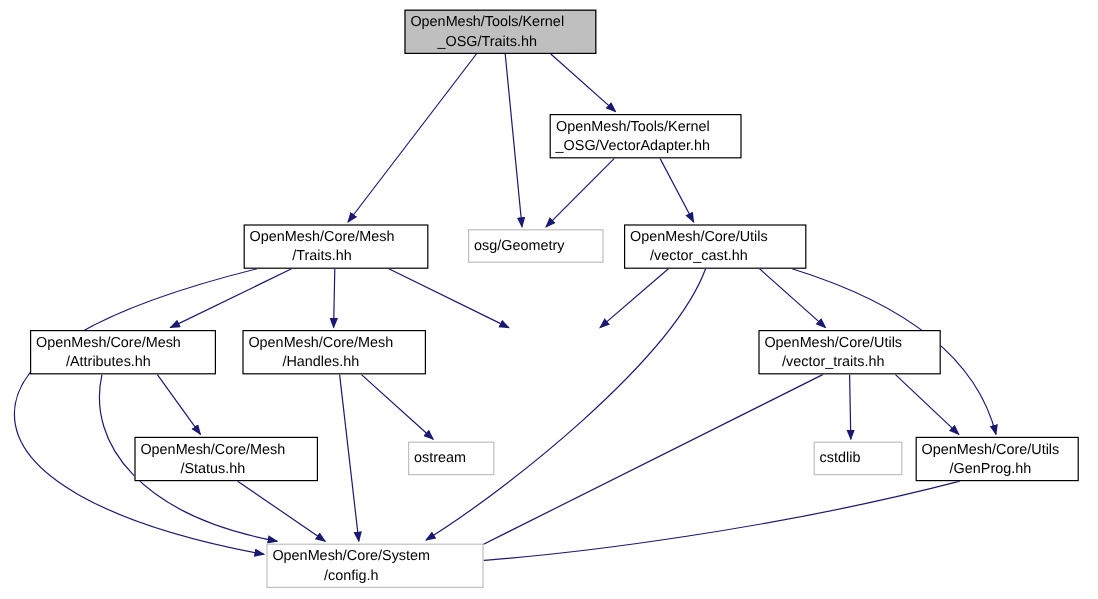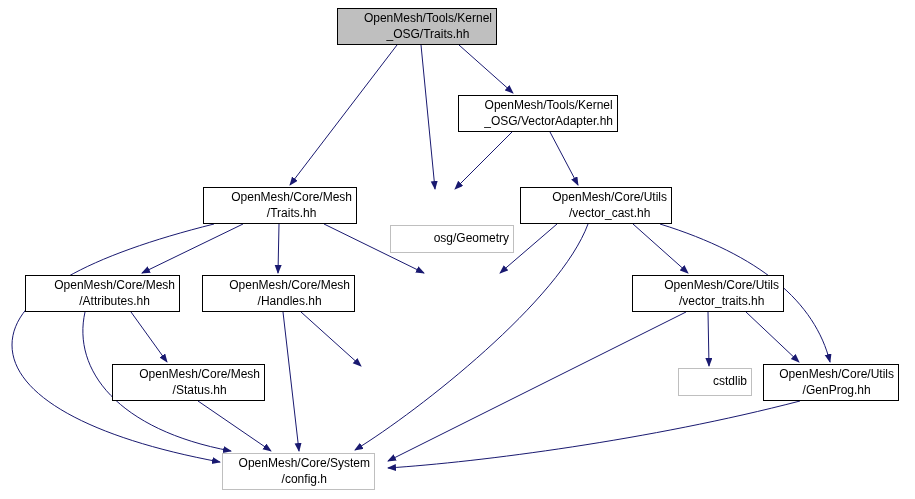--- a/index.html
+++ b/index.html
@@ -7,21 +7,21 @@
     position:relative;
     width:915px;height:499px;
     background:#ffffff;
     font-family:"Liberation Sans","DejaVu Sans",sans-serif;
     overflow:hidden;
   }
   #edge-layer{position:absolute;left:0;top:0;width:915px;height:499px;}
   .node{
     position:absolute;
     box-sizing:border-box;
-    display:flex;align-items:center;justify-content:flex-end;
+    display:flex;align-items:center;justify-content:flex-start;
     text-align:center;
     background:#ffffff;
     border:1px solid #000000;
     font-size:12px;line-height:1.28;color:#000000;
     cursor:default;
   }
   .node.root{background:var(--root-fill,#bfbfbf);}
   .node.internal{cursor:pointer;}
   .node.external{border-color:var(--ext-border,#bfbfbf);}
   .node-label{white-space:pre-line;padding:0 4px;}
@@ -64,21 +64,21 @@
 _OSG/Traits.hh</span>
     </div>
     <div class="node internal" style="left: 458px; top: 95px; width: 160px; height: 37px;">
       <span class="node-label">OpenMesh/Tools/Kernel
 _OSG/VectorAdapter.hh</span>
     </div>
     <div class="node internal" style="left: 203px; top: 187px; width: 154px; height: 37px;">
       <span class="node-label">OpenMesh/Core/Mesh
 /Traits.hh</span>
     </div>
-    <div class="node external" style="left: 390px; top: 191px; width: 124px; height: 28px; margin-top: 34px;">
+    <div class="node external" style="left: 390px; top: 191px; width: 113px; height: 28px;">
       <span class="node-label">osg/Geometry</span>
     </div>
     <div class="node internal" style="left: 520px; top: 187px; width: 152px; height: 37px;">
       <span class="node-label">OpenMesh/Core/Utils
 /vector_cast.hh</span>
     </div>
     <div class="node internal" style="left: 25px; top: 275px; width: 155px; height: 37px;">
       <span class="node-label">OpenMesh/Core/Mesh
 /Attributes.hh</span>
     </div>
@@ -87,24 +87,27 @@
 /Handles.hh</span>
     </div>
     <div class="node internal" style="left: 632px; top: 275px; width: 152px; height: 37px;">
       <span class="node-label">OpenMesh/Core/Utils
 /vector_traits.hh</span>
     </div>
     <div class="node internal" style="left: 112px; top: 364px; width: 153px; height: 37px;">
       <span class="node-label">OpenMesh/Core/Mesh
 /Status.hh</span>
     </div>
+    <div class="node external" style="left: 340px; top: 368px; width: 72px; height: 28px;">
+      <span class="node-label">ostream</span>
+    </div>
     <div class="node external" style="left: 678px; top: 368px; width: 74px; height: 28px;">
       <span class="node-label">cstdlib</span>
     </div>
     <div class="node internal" style="left: 763px; top: 364px; width: 136px; height: 37px;">
       <span class="node-label">OpenMesh/Core/Utils
 /GenProg.hh</span>
     </div>
-    <div class="node external" style="left: 222px; top: 453px; width: 153px; height: 37px;">
+    <div class="node external" style="left: 222px; top: 453px; width: 181px; height: 37px;">
       <span class="node-label">OpenMesh/Core/System
 /config.h</span>
     </div>
   </div>
 
 </body></html>

